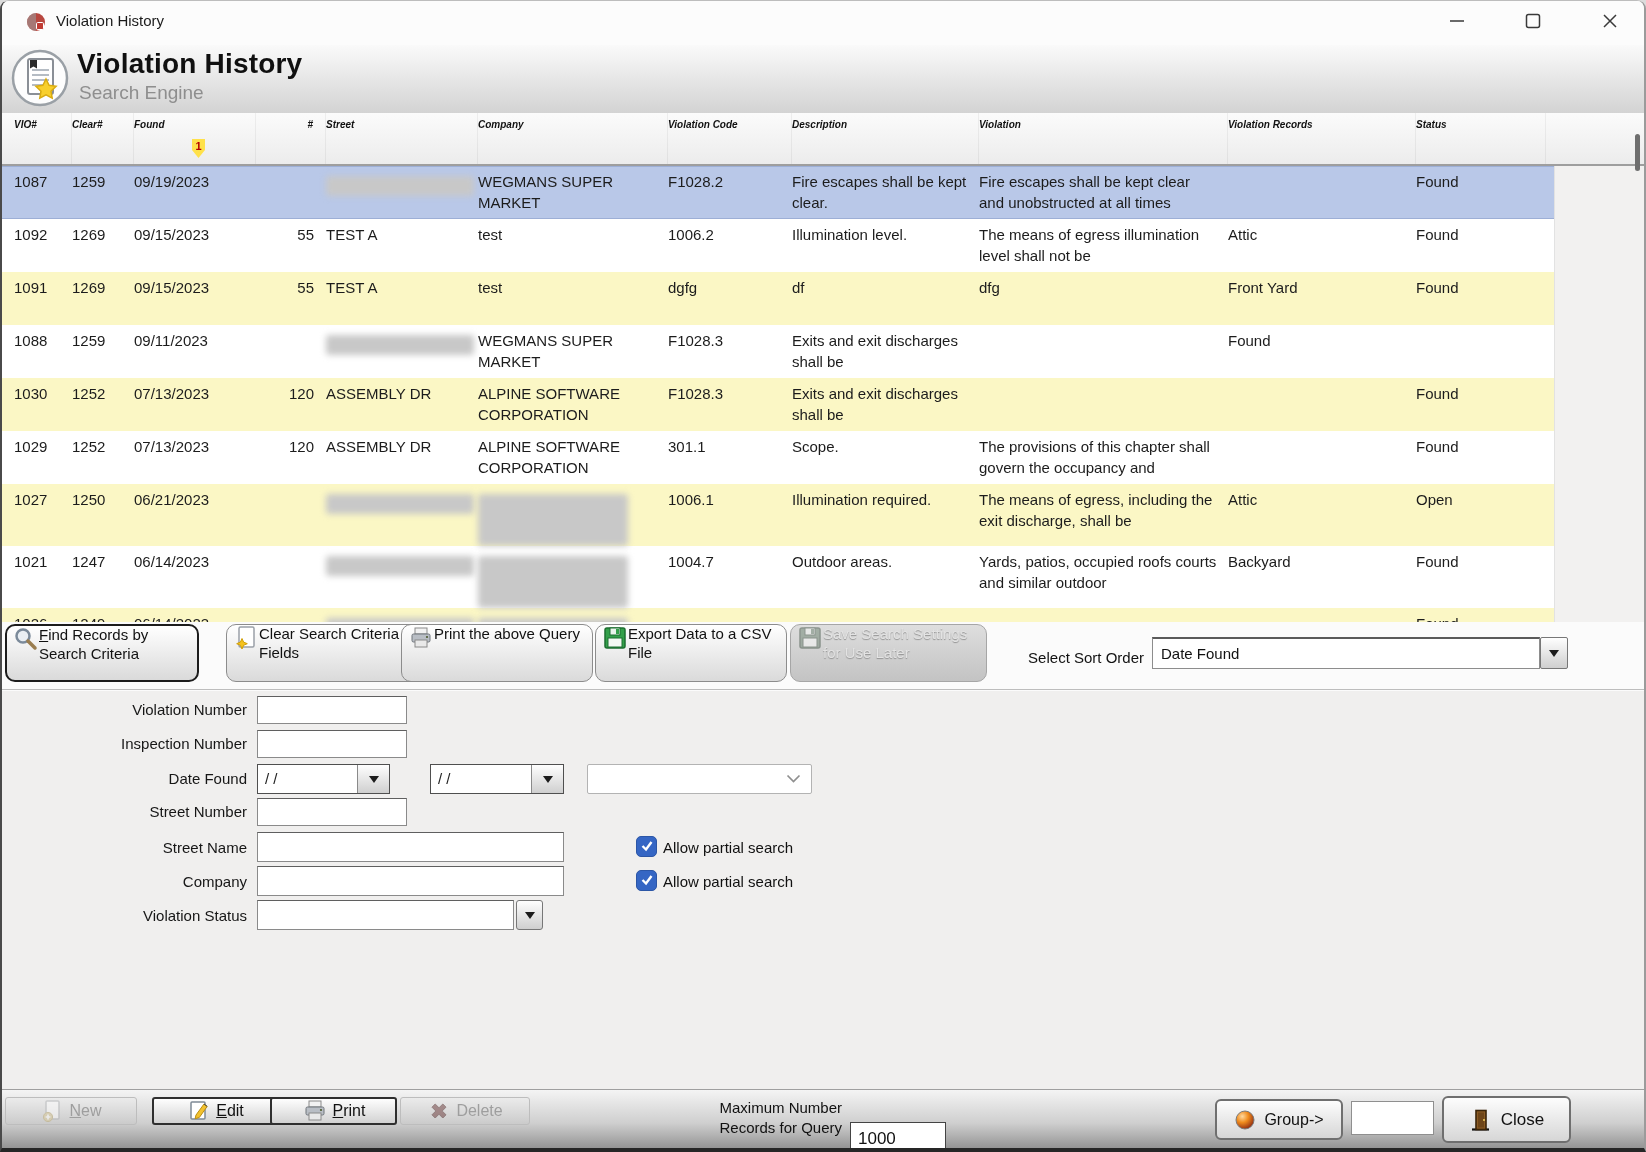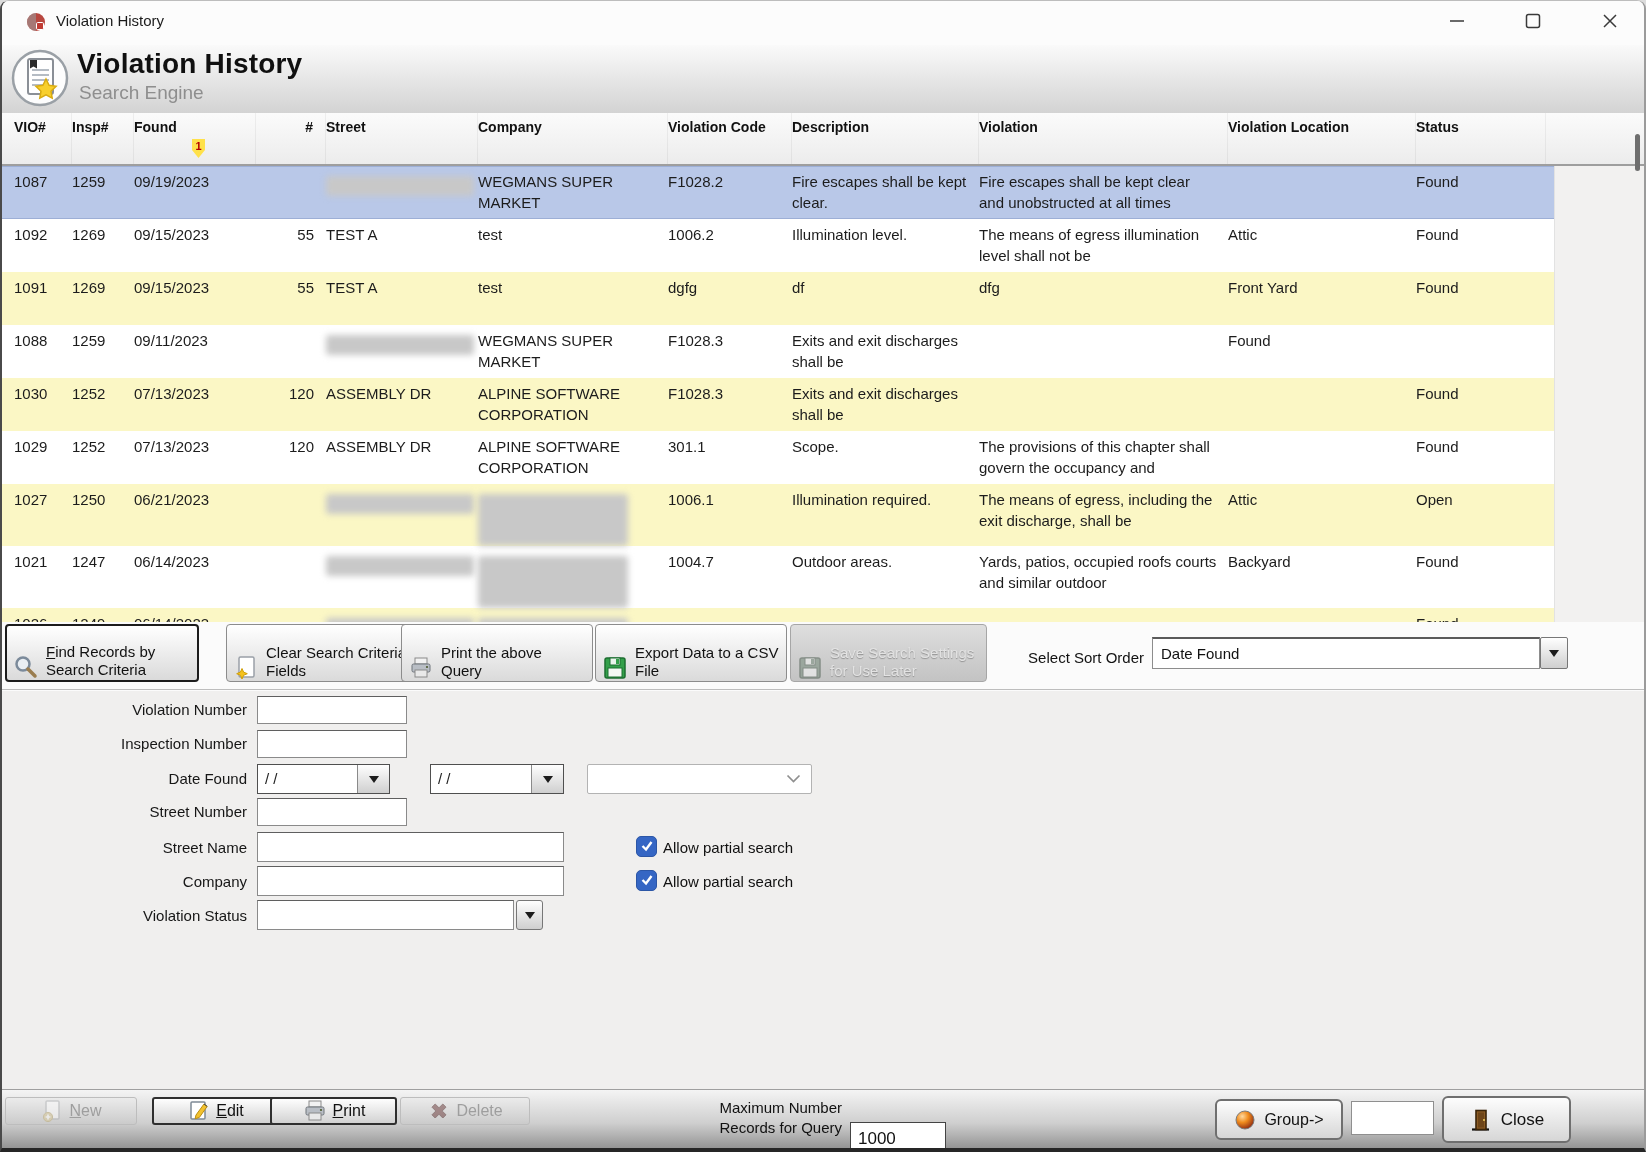--- a/index.html
+++ b/index.html
@@ -21,42 +21,42 @@
   .appheader{position:absolute;left:0;right:0;top:44px;height:68px;
        background:linear-gradient(#fafafa,#d3d3d3);border-bottom:1px solid #c2c2c2;}
   .ah-icon{position:absolute;left:8px;top:3px;width:60px;height:60px;}
   .ah-title{position:absolute;left:75px;top:3px;font-size:28px;font-weight:bold;color:#101010;letter-spacing:.2px;}
   .ah-sub{position:absolute;left:77px;top:37px;font-size:19px;color:#8e8e8e;}
 
   
   .grid{display:grid;grid-template-columns:58px 62px 122px 70px 152px 190px 124px 187px 249px 188px 130px;padding-left:12px;box-sizing:border-box;}
   .thead{position:absolute;left:0;right:0;top:112px;height:53px;
        background:linear-gradient(#fbfbfb,#ececec);border-bottom:2px solid #9e9e9e;}
-  .hc{font-size:14px;font-weight:bold;color:#111;padding:6px 8px 8px 0;line-height:1.25;position:relative;border-right:1px solid rgba(0,0,0,.05);}
+  .hc{font-size:10px;font-weight:bold;color:#111;padding:6px 8px 8px 0;line-height:1.25;position:relative;border-right:1px solid rgba(0,0,0,.05);font-style:italic;}
   .hc.r{text-align:right;padding-right:12px;}
   .sortbadge{position:absolute;left:58px;top:26px;width:13px;height:19px;background:#ffe14a;
        clip-path:polygon(0 0,100% 0,100% 58%,50% 100%,0 58%);
        font-size:11px;font-weight:bold;color:#b40000;text-align:center;line-height:14px;}
   .rows{position:absolute;left:0;top:165px;width:1552px;height:588px;overflow:hidden;}
   .row{min-height:53px;}
   .row.white{background:#ffffff}
   .row.yellow{background:#fbf7c5}
   .row.sel{background:#b9c8e8;box-shadow:inset 0 1px 0 #9dafd6,inset 0 -1px 0 #9dafd6;}
   .cell{font-size:15px;color:#1c1c1c;padding:5px 10px 0 0;line-height:1.42;}
   .cell.r{text-align:right;padding-right:12px;}
   .redact{background:#c8c8c8;border-radius:3px;filter:blur(3px);margin-top:5px;}
   .redact.st{width:148px;height:20px;}
   .redact.co{width:150px;height:52px;}
   .gutter{position:absolute;left:1552px;top:165px;width:94px;height:456px;background:#f2f1f0;border-left:1px solid #e2e2e2;}
   .sthumb{position:absolute;left:1633px;top:133px;width:5px;height:37px;background:#6e6e6e;border-radius:3px;}
 
   
   .toolbar{position:absolute;left:0;right:0;top:621px;height:67px;background:#fbfbfb;border-bottom:1px solid #cfcfcf;}
-  .tbtn{position:absolute;top:2px;height:58px;display:flex;align-items:flex-end;gap:7px;padding:0 6px;
-       background:linear-gradient(#ffffff,#dadada);border:1px solid #8c8c8c;border-radius:4px;
+  .tbtn{position:absolute;top:2px;height:58px;display:flex;align-items:flex-start;padding:0 6px;
+       background:linear-gradient(#ffffff,#dadada);border:1px solid #8c8c8c;border-radius:10px;
        font-size:15px;line-height:1.25;color:#111;box-sizing:border-box;cursor:default;}
   .tbtn.focused{border:2px solid #1c1c1c;}
   .tbtn.disabled{background:linear-gradient(#dedede,#c3c3c3);border-color:#a6a6a6;color:#e3e3e3;text-shadow:0 1px 1px #909090;}
   .tbtn.disabled .icon{filter:grayscale(.8) opacity(.55);}
   .icon{flex:0 0 auto;display:flex;align-items:center;}
   .sortlabel{position:absolute;left:1000px;top:27px;width:142px;text-align:right;font-size:15px;color:#111;}
   .sortfield{position:absolute;left:1150px;top:15px;width:388px;height:32px;background:#fff;
        border:1px solid #8d8d8d;border-top:2px solid #5a5a5a;box-sizing:border-box;font-size:15px;color:#111;padding:6px 0 0 8px;}
   .arrowbtn{position:absolute;background:linear-gradient(#fefefe,#cfcfcf);border:1px solid #777;
        display:flex;align-items:center;justify-content:center;box-sizing:border-box;border-radius:2px;cursor:default;}
@@ -137,29 +137,29 @@
         <path d="M20 12 h7 v8.5 l-3.5 -2 -3.5 2 Z" fill="#2b2b2b"></path>
         <path d="M36 31 l3.1 6.3 7 1 -5.1 4.9 1.2 6.9 -6.2 -3.3 -6.2 3.3 1.2 -6.9 -5.1 -4.9 7 -1 Z" fill="#f8cf2b" stroke="#d9ab10" stroke-width="1.5"></path>
       </svg>
     </span>
     <span class="ah-title">Violation History</span>
     <span class="ah-sub">Search Engine</span>
   </div>
 
   <div class="thead grid">
     <div class="hc">VIO#</div>
-    <div class="hc">Insp#</div>
+    <div class="hc">Clear#</div>
     <div class="hc">Found</div>
     <div class="hc r">#</div>
     <div class="hc">Street</div>
     <div class="hc">Company</div>
     <div class="hc">Violation Code</div>
     <div class="hc">Description</div>
     <div class="hc">Violation</div>
-    <div class="hc">Violation Location</div>
+    <div class="hc">Violation Records</div>
     <div class="hc">Status</div>
   </div>
   <div class="sortbadge" style="position:absolute;left:190px;top:138px;">1</div>
 
   <div class="rows" id="rows">
       <div class="row grid sel">
         <div class="cell">1087</div>
         <div class="cell">1259</div>
         <div class="cell">09/19/2023</div>
         <div class="cell r"></div>

